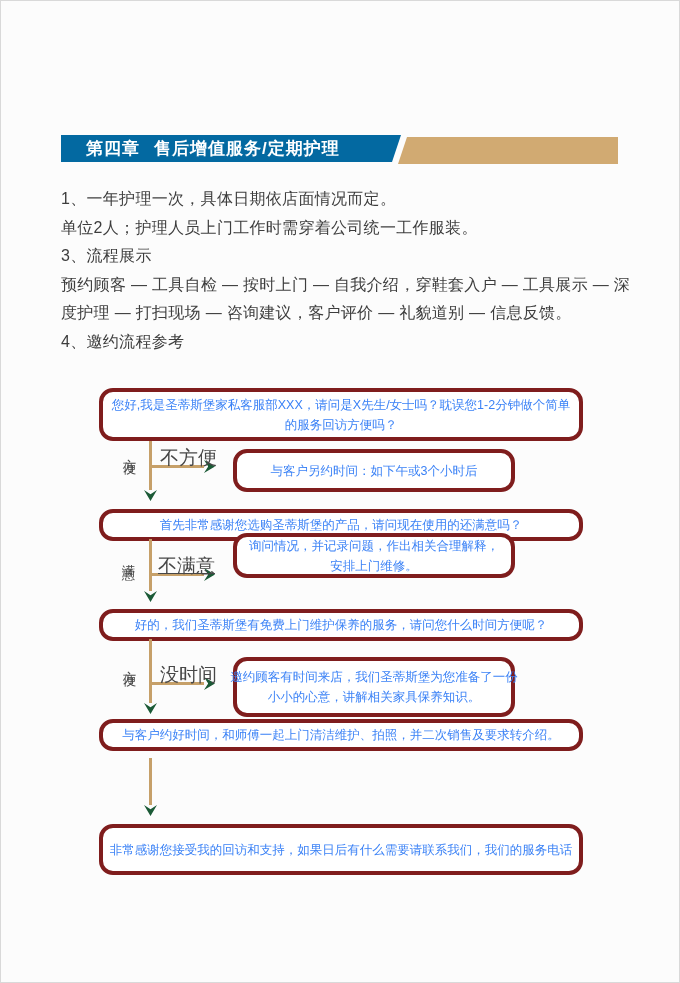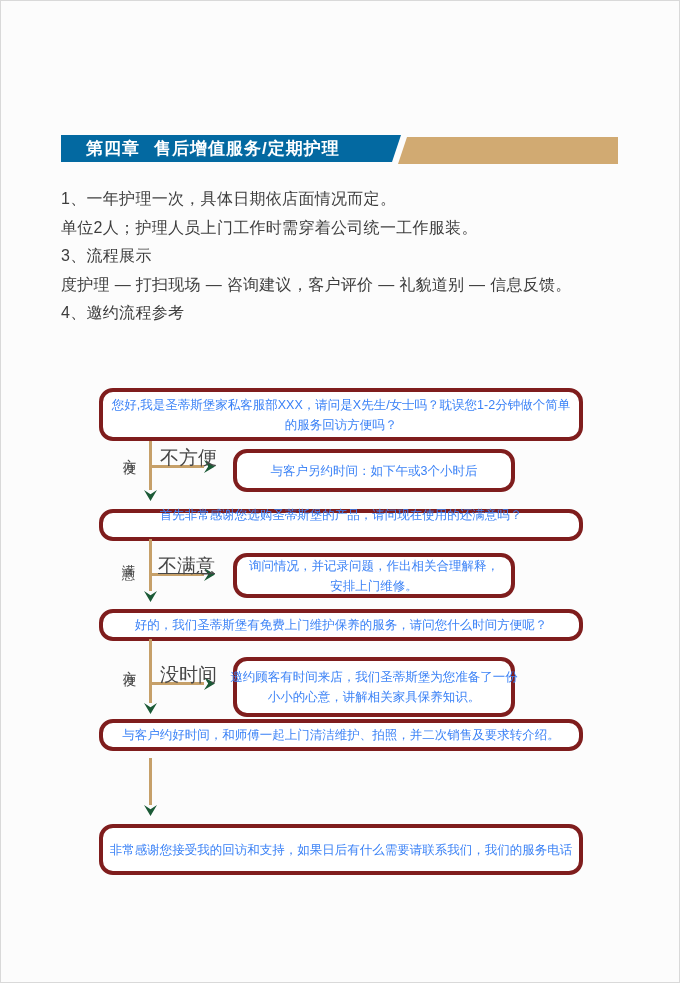--- a/index.html
+++ b/index.html
@@ -113,50 +113,51 @@
   <div class="chapter-bar">
     <span class="chapter-label">第四章</span>
     <span>售后增值服务/定期护理</span>
   </div>
   <div class="accent-bar"></div>
 
   <div class="body-text">
     <div class="body-line">1、一年护理一次，具体日期依店面情况而定。</div>
     <div class="body-line">单位2人；护理人员上门工作时需穿着公司统一工作服装。</div>
     <div class="body-line">3、流程展示</div>
+    <div class="body-line">预约顾客 — 工具自检 — 按时上门 — 自我介绍，穿鞋套入户 — 工具展示 — 深</div>
     <div class="body-line">度护理 — 打扫现场 — 咨询建议，客户评价 — 礼貌道别 — 信息反馈。</div>
     <div class="body-line">4、邀约流程参考</div>
   </div>
 
   <div class="flow-box main-box" style="top:387px; height:53px;">
     <span>您好,我是圣蒂斯堡家私客服部XXX，请问是X先生/女士吗？耽误您1-2分钟做个简单</span>
     <span>的服务回访方便吗？</span>
   </div>
 
   <div class="stem" style="left:148px; top:440px; height:49px;"></div>
   <div class="arrow-down" style="left:143px; top:489px;"></div>
   <div class="vlabel" style="left:119px; top:447px;">方便</div>
   <div class="hline" style="left:151px; top:464px; width:52px;"></div>
   <div class="arrow-right" style="left:203px; top:459px;"></div>
   <div class="hlabel" style="left:159px; top:444px;">不方便</div>
   <div class="flow-box side-box" style="top:448px; height:43px;">
     <span>与客户另约时间：如下午或3个小时后</span>
   </div>
 
-  <div class="flow-box main-box" style="top:508px; height:30px;justify-content:flex-end;">
+  <div class="flow-box main-box" style="top:508px; height:30px;">
     <span>首先非常感谢您选购圣蒂斯堡的产品，请问现在使用的还满意吗？</span>
   </div>
 
   <div class="stem" style="left:148px; top:538px; height:52px;"></div>
   <div class="arrow-down" style="left:143px; top:590px;"></div>
   <div class="vlabel" style="left:118px; top:552px;">满意</div>
   <div class="hline" style="left:151px; top:572px; width:52px;"></div>
   <div class="arrow-right" style="left:203px; top:567px;"></div>
   <div class="hlabel" style="left:157px; top:552px;text-decoration:underline;">不满意</div>
-  <div class="flow-box side-box" style="top:552px; height:45px;">
+  <div class="flow-box side-box" style="top:532px; height:45px;">
     <span>询问情况，并记录问题，作出相关合理解释，</span>
     <span>安排上门维修。</span>
   </div>
 
   <div class="flow-box main-box" style="top:608px; height:30px;">
     <span>好的，我们圣蒂斯堡有免费上门维护保养的服务，请问您什么时间方便呢？</span>
   </div>
 
   <div class="stem" style="left:148px; top:638px; height:64px;"></div>
   <div class="arrow-down" style="left:143px; top:702px;"></div>

